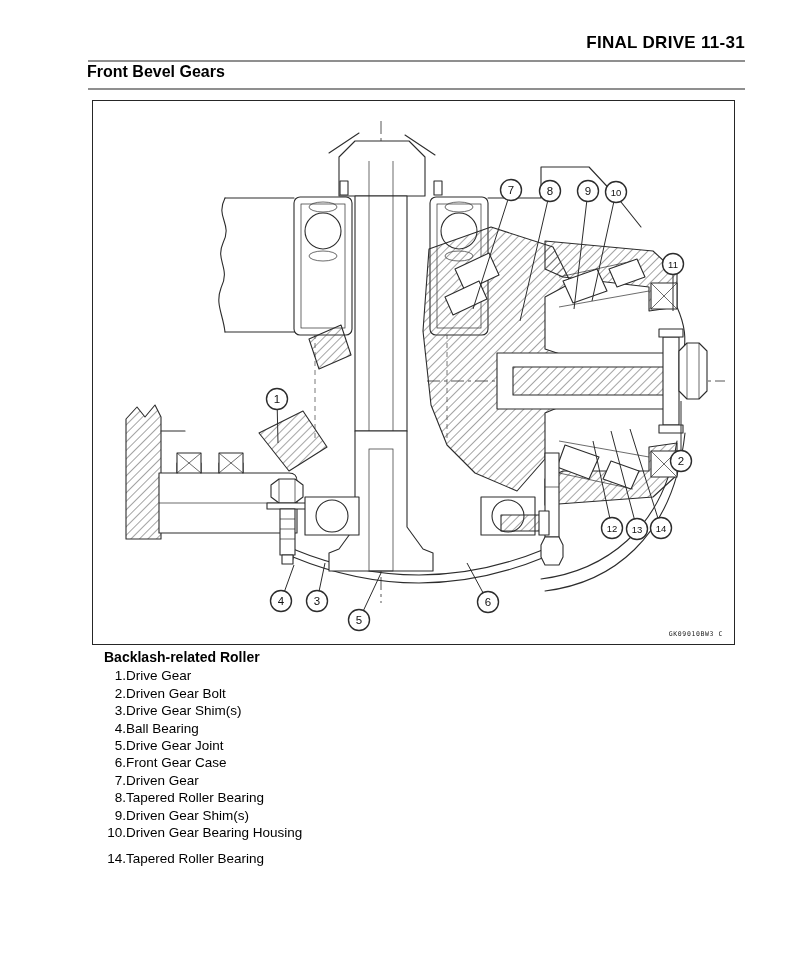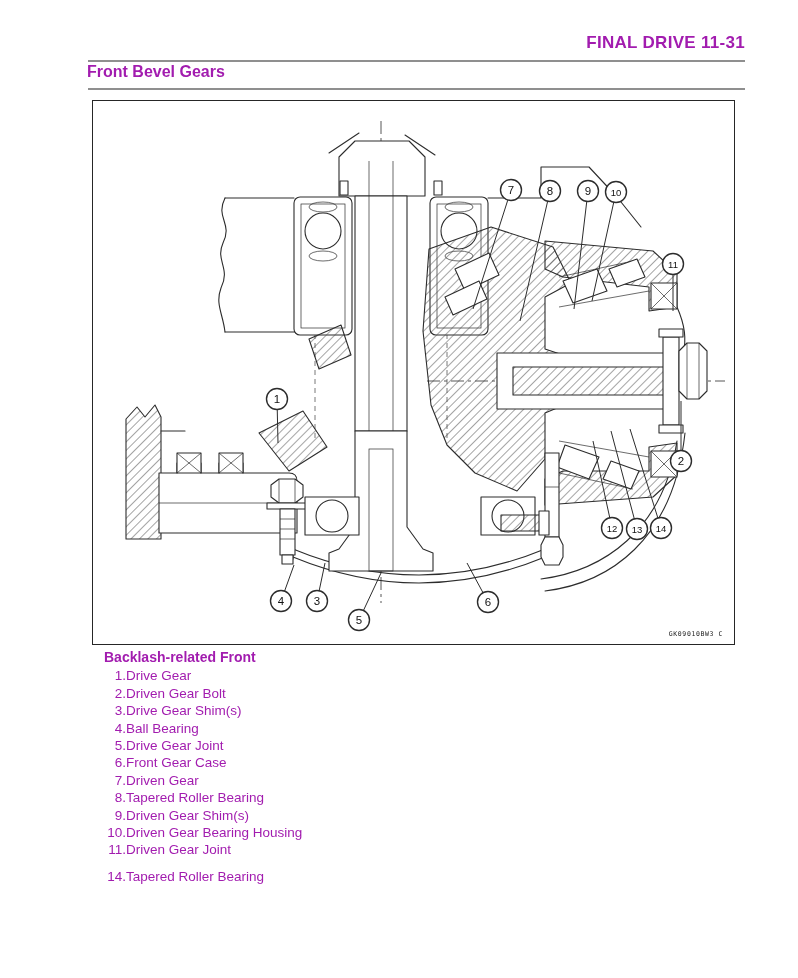--- a/index.html
+++ b/index.html
@@ -1,17 +1,17 @@
 <!DOCTYPE html>
 <html><head>
 <meta charset="utf-8">
 <style>
   html,body{margin:0;padding:0;background:#fff;}
   .page{position:relative;width:798px;height:978px;background:#fff;overflow:hidden;
-        font-family:"Liberation Sans",sans-serif;color:#a21caf;}
+        font-family:"Liberation Sans",sans-serif;color:#000000;}
   .header-title{position:absolute;top:33px;right:53px;font-size:17px;font-weight:bold;letter-spacing:.3px;}
   .rule{position:absolute;left:88px;width:657px;height:2px;background:#8f8f8f;}
   .rule-top{top:60px;}
   .rule-section{top:88px;}
   .section-title{position:absolute;left:87px;top:63px;font-size:16px;font-weight:bold;}
   .figure-box{position:absolute;left:92px;top:100px;width:641px;height:543px;border:1.5px solid #262626;background:#fff;}
   .figure-box svg{display:block;width:100%;height:100%;}
   .parts{position:absolute;left:104px;top:649px;font-size:13.5px;line-height:17.4px;}
   .group-heading{font-weight:bold;font-size:14px;margin:0 0 1px 0;}
   .group + .group{margin-top:9px;}
@@ -265,21 +265,21 @@
             <text class="callout-num" x="568" y="431" font-size="9.5">14</text>
           </g>
         </g>
 
       <text class="figcode" x="630" y="535">GK09010BW3 C</text>
     </svg>
   </div>
 
   <div class="parts" id="parts">
       <div class="group">
-        <div class="group-heading">Backlash-related Front</div>
+        <div class="group-heading">Backlash-related Roller</div>
         <div class="item">
           <span class="num">1.</span>
           <span class="label">Drive Gear</span>
         </div>
         <div class="item">
           <span class="num">2.</span>
           <span class="label">Driven Gear Bolt</span>
         </div>
         <div class="item">
           <span class="num">3.</span>
@@ -305,24 +305,20 @@
           <span class="num">8.</span>
           <span class="label">Tapered Roller Bearing</span>
         </div>
         <div class="item">
           <span class="num">9.</span>
           <span class="label">Driven Gear Shim(s)</span>
         </div>
         <div class="item">
           <span class="num">10.</span>
           <span class="label">Driven Gear Bearing Housing</span>
-        </div>
-        <div class="item">
-          <span class="num">11.</span>
-          <span class="label">Driven Gear Joint</span>
         </div>
       </div>
       <div class="group">
         <div class="item">
           <span class="num">14.</span>
           <span class="label">Tapered Roller Bearing</span>
         </div>
       </div>
     </div>
 </div>

